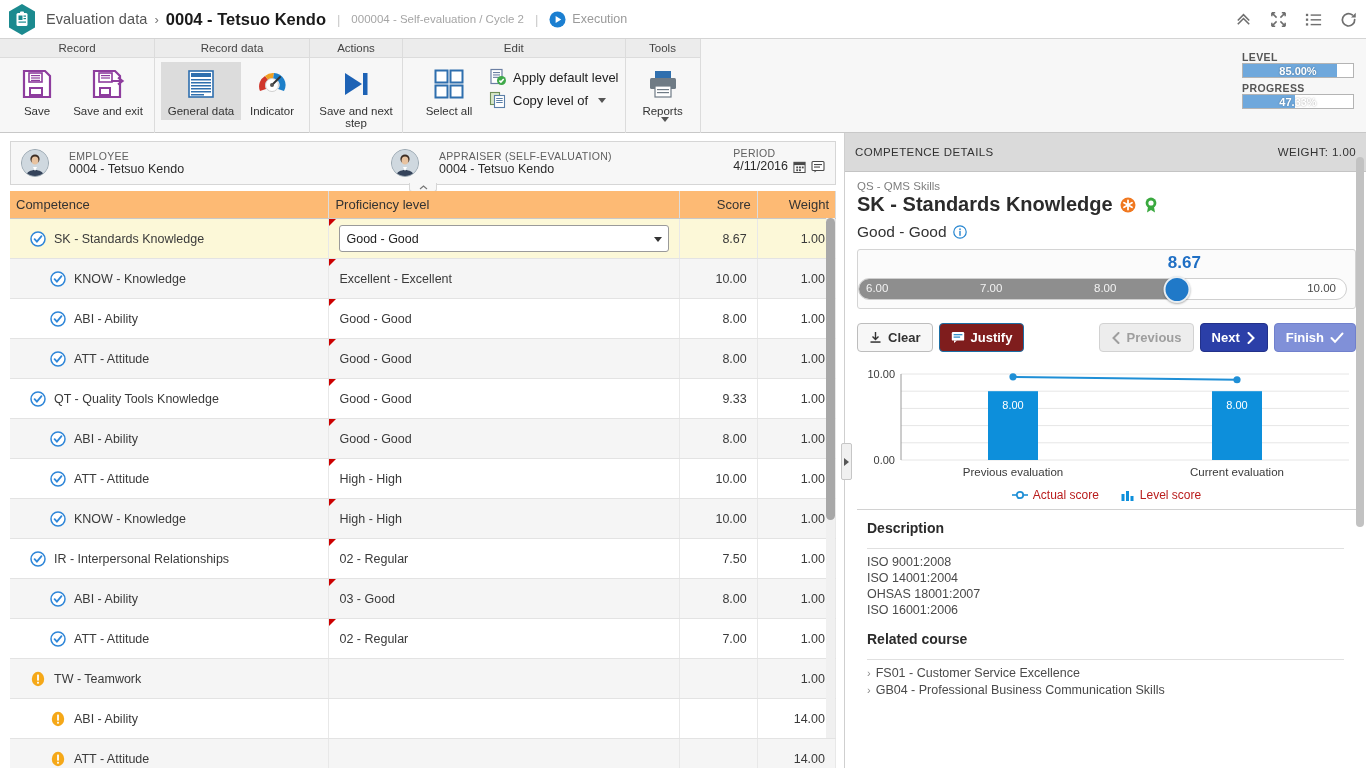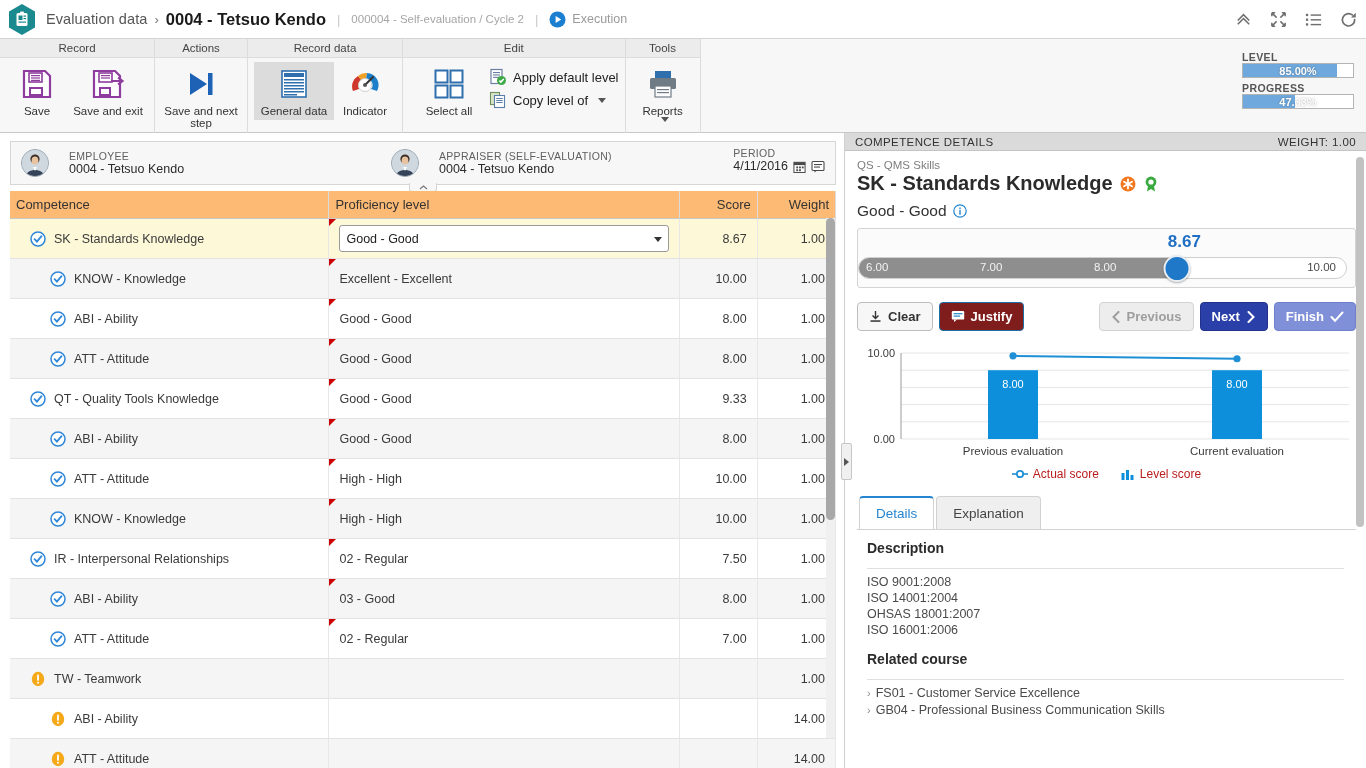--- a/index.html
+++ b/index.html
@@ -196,21 +196,21 @@
     cursor: pointer; z-index: 5;
   }
   .pane-handle .tri {
     width: 0; height: 0; border-top: 4px solid transparent;
     border-bottom: 4px solid transparent; border-left: 5px solid #555;
   }
 
   
   .right-pane { flex: 1; position: relative; background: #fff; overflow: hidden; }
   .cd-head {
-    height: 18px; background: #dadada; display: flex; align-items: center;
+    height: 39px; background: #dadada; display: flex; align-items: center;
     justify-content: space-between; padding: 0 10px;
     border-bottom: 1px solid #c4c4c4;
   }
   .cd-head .t { font-size: 11.5px; color: #333; letter-spacing: .4px; }
   .cd-body { padding: 8px 10px 0 12px; }
   .cd-parent { font-size: 11.5px; color: #7e7e7e; }
   .cd-title {
     font-size: 20px; font-weight: bold; color: #2b2b2b;
     display: flex; align-items: center; gap: 7px; margin-top: 1px;
   }
@@ -391,35 +391,20 @@
             <rect x="10" y="21" width="8" height="5" fill="#ffffff"></rect>
             <path d="M20 13 H31 M27 9.5 L31.5 13 L27 16.5" stroke="#8e3d9e" stroke-width="2.2" fill="none"></path>
           </svg>
         </span>
         <span class="lb">Save and exit</span>
       </div>
     </div>
   </div>
 
   <div class="rib-group">
-    <div class="rib-hdr">Actions</div>
-    <div class="rib-body">
-      <div class="rib-btn wide">
-        <span class="ic">
-          <svg width="32" height="32" viewBox="0 0 32 32">
-            <polygon points="5,5 22,16 5,27" fill="#1d62b5"></polygon>
-            <rect x="23" y="5" width="4.5" height="22" fill="#1d62b5"></rect>
-          </svg>
-        </span>
-        <span class="lb">Save and next step</span>
-      </div>
-    </div>
-  </div>
-
-  <div class="rib-group">
     <div class="rib-hdr">Record data</div>
     <div class="rib-body">
       <div class="rib-btn wide sel">
         <span class="ic">
           <svg width="30" height="30" viewBox="0 0 30 30">
             <rect x="3" y="2" width="24" height="26" fill="#ffffff" stroke="#2f6fae" stroke-width="1.6"></rect>
             <rect x="5" y="4" width="20" height="4" fill="#2f6fae"></rect>
             <g fill="#2f6fae">
               <rect x="5" y="10" width="20" height="1.5"></rect>
               <rect x="5" y="13" width="20" height="1.5"></rect>
@@ -437,20 +422,35 @@
           <svg width="30" height="30" viewBox="0 0 30 30">
             <path d="M3 22 A12 12 0 0 1 8 7 L12 12 A6 6 0 0 0 9 20 Z" fill="#d0372c"></path>
             <path d="M8 7 A12 12 0 0 1 17 4 L16 10 A6 6 0 0 0 12 12 Z" fill="#f0a022"></path>
             <path d="M17 4 A12 12 0 0 1 27 22 L21 20 A6 6 0 0 0 16 10 Z" fill="#1d7fc9"></path>
             <circle cx="15" cy="16" r="6.5" fill="#ffffff" stroke="#cfcfcf" stroke-width="1"></circle>
             <path d="M15 16 L23 8" stroke="#333" stroke-width="2" stroke-linecap="round"></path>
             <circle cx="15" cy="16" r="2" fill="#555"></circle>
           </svg>
         </span>
         <span class="lb">Indicator</span>
+      </div>
+    </div>
+  </div>
+
+  <div class="rib-group">
+    <div class="rib-hdr">Actions</div>
+    <div class="rib-body">
+      <div class="rib-btn wide">
+        <span class="ic">
+          <svg width="32" height="32" viewBox="0 0 32 32">
+            <polygon points="5,5 22,16 5,27" fill="#1d62b5"></polygon>
+            <rect x="23" y="5" width="4.5" height="22" fill="#1d62b5"></rect>
+          </svg>
+        </span>
+        <span class="lb">Save and next step</span>
       </div>
     </div>
   </div>
 
   <div class="rib-group">
     <div class="rib-hdr" style="min-width:215px">Edit</div>
     <div class="rib-body">
       <div class="rib-btn wide">
         <span class="ic">
           <svg width="32" height="32" viewBox="0 0 32 32">
@@ -937,24 +937,20 @@
             <svg width="14" height="11" viewBox="0 0 14 11">
               <rect x="0.5" y="4" width="3" height="7" fill="#0d8fdb"></rect>
               <rect x="5" y="1" width="3" height="10" fill="#0d8fdb"></rect>
               <rect x="9.5" y="6" width="3" height="5" fill="#0d8fdb"></rect>
             </svg>
             <span>Level score</span>
           </span>
         </div>
       </div>
 
-      <div class="tabs">
-        <div class="tab active">Details</div>
-        <div class="tab">Explanation</div>
-      </div>
       <div class="tab-panel">
         <div class="sec-h">Description</div>
         <div id="desc-lines">
             <div class="desc-line">ISO 9001:2008</div>
             <div class="desc-line">ISO 14001:2004</div>
             <div class="desc-line">OHSAS 18001:2007</div>
             <div class="desc-line">ISO 16001:2006</div>
           </div>
         <div class="sec-h second">Related course</div>
         <div id="course-lines">

